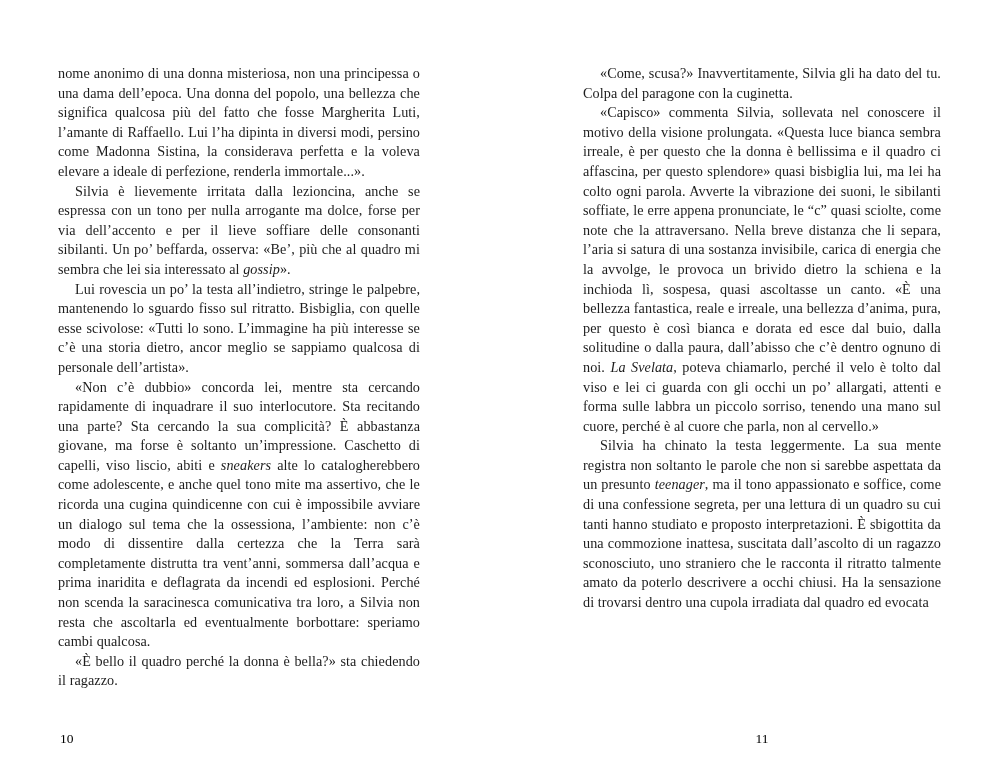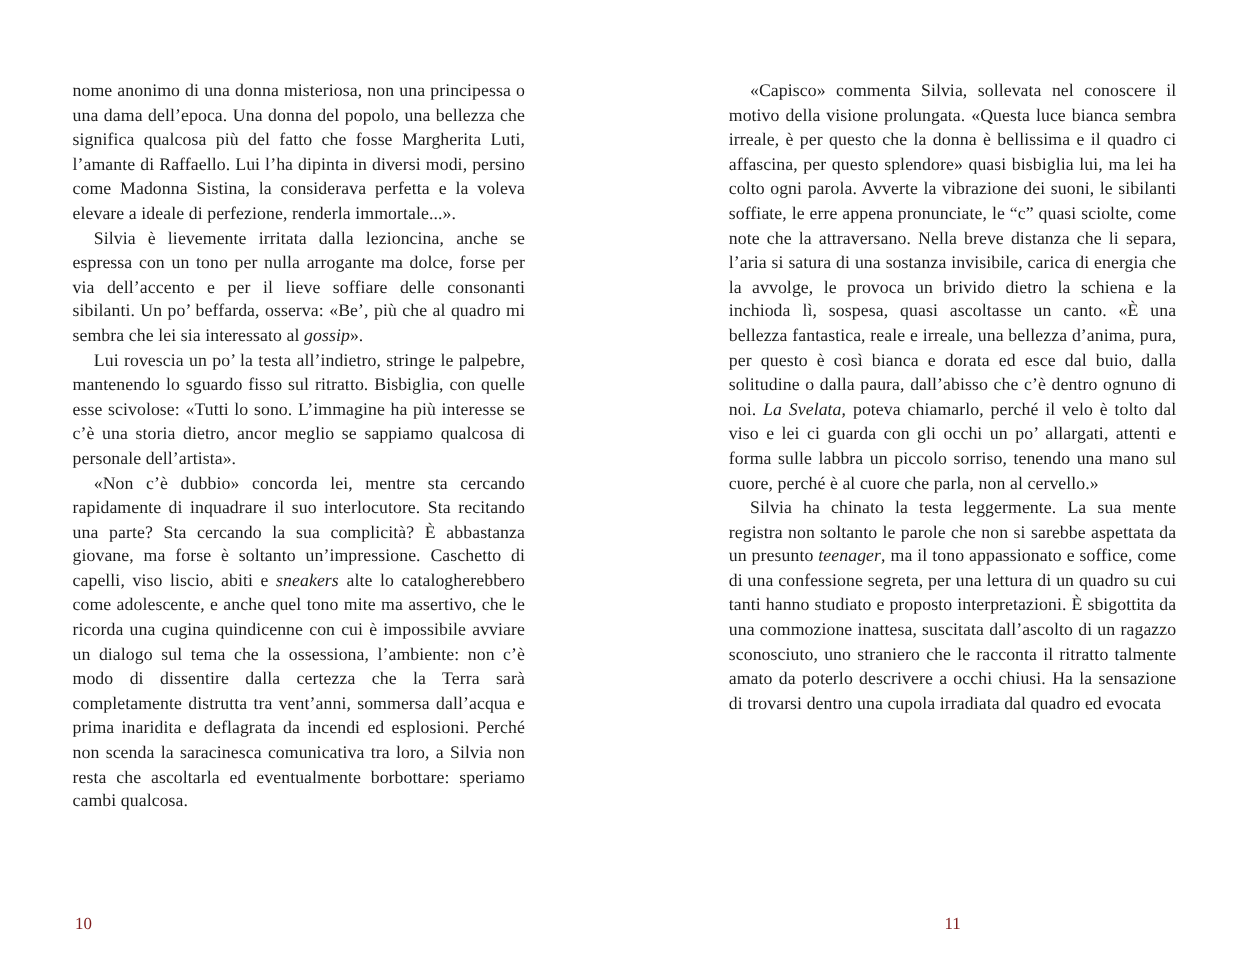--- a/index.html
+++ b/index.html
@@ -36,41 +36,43 @@
     hyphens: auto;
     -webkit-hyphens: auto;
   }
   .page-text p.indent { text-indent: 17px; }
   .italic { font-style: italic; margin-top: 21px; }
 
   .pagenum {
     position: absolute;
     top: 731px;
     font-size: 13.5px;
-    color: #7f1d1d;
+    color: #000000;
   }
   .pagenum--left  { left: 60px; }
   .pagenum--right { left: 583px; width: 358px; text-align: center; }
 </style>
 </head>
 <body>
 
 <div class="spread">
 
   <div class="page page--left">
     <div class="page-text">
         <p><span>nome anonimo di una donna misteriosa, non una principessa o una dama dell’epoca. Una donna del popolo, una bellezza che significa qualcosa più del fatto che fosse Margherita Luti, l’amante di Raffaello. Lui l’ha dipinta in diversi modi, persino come Madonna Sistina, la considerava perfetta e la voleva elevare a ideale di perfezione, renderla immortale...».</span></p>
         <p class="indent"><span>Silvia è lievemente irritata dalla lezioncina, anche se espressa con un tono per nulla arrogante ma dolce, forse per via dell’accento e per il lieve soffiare delle consonanti sibilanti. Un po’ beffarda, osserva: «Be’, più che al quadro mi sembra che lei sia interessato al </span><span class="italic">gossip</span><span>».</span></p>
         <p class="indent"><span>Lui rovescia un po’ la testa all’indietro, stringe le palpebre, mantenendo lo sguardo fisso sul ritratto. Bisbiglia, con quelle esse scivolose: «Tutti lo sono. L’immagine ha più interesse se c’è una storia dietro, ancor meglio se sappiamo qualcosa di personale dell’artista».</span></p>
         <p class="indent"><span>«Non c’è dubbio» concorda lei, mentre sta cercando rapidamente di inquadrare il suo interlocutore. Sta recitando una parte? Sta cercando la sua complicità? È abbastanza giovane, ma forse è soltanto un’impressione. Caschetto di capelli, viso liscio, abiti e </span><span class="italic">sneakers</span><span> alte lo catalogherebbero come adolescente, e anche quel tono mite ma assertivo, che le ricorda una cugina quindicenne con cui è impossibile avviare un dialogo sul tema che la ossessiona, l’ambiente: non c’è modo di dissentire dalla certezza che la Terra sarà completamente distrutta tra vent’anni, sommersa dall’acqua e prima inaridita e deflagrata da incendi ed esplosioni. Perché non scenda la saracinesca comunicativa tra loro, a Silvia non resta che ascoltarla ed eventualmente borbottare: speriamo cambi qualcosa.</span></p>
+        <p class="indent"><span>«È bello il quadro perché la donna è bella?» sta chiedendo il ragazzo.</span></p>
       </div>
   </div>
 
   <div class="page page--right">
     <div class="page-text">
+        <p class="indent"><span>«Come, scusa?» Inavvertitamente, Silvia gli ha dato del tu. Colpa del paragone con la cuginetta.</span></p>
         <p class="indent"><span>«Capisco» commenta Silvia, sollevata nel conoscere il motivo della visione prolungata. «Questa luce bianca sembra irreale, è per questo che la donna è bellissima e il quadro ci affascina, per questo splendore» quasi bisbiglia lui, ma lei ha colto ogni parola. Avverte la vibrazione dei suoni, le sibilanti soffiate, le erre appena pronunciate, le “c” quasi sciolte, come note che la attraversano. Nella breve distanza che li separa, l’aria si satura di una sostanza invisibile, carica di energia che la avvolge, le provoca un brivido dietro la schiena e la inchioda lì, sospesa, quasi ascoltasse un canto. «È una bellezza fantastica, reale e irreale, una bellezza d’anima, pura, per questo è così bianca e dorata ed esce dal buio, dalla solitudine o dalla paura, dall’abisso che c’è dentro ognuno di noi. </span><span class="italic">La Svelata</span><span>, poteva chiamarlo, perché il velo è tolto dal viso e lei ci guarda con gli occhi un po’ allargati, attenti e forma sulle labbra un piccolo sorriso, tenendo una mano sul cuore, perché è al cuore che parla, non al cervello.»</span></p>
         <p class="indent"><span>Silvia ha chinato la testa leggermente. La sua mente registra non soltanto le parole che non si sarebbe aspettata da un presunto </span><span class="italic">teenager</span><span>, ma il tono appassionato e soffice, come di una confessione segreta, per una lettura di un quadro su cui tanti hanno studiato e proposto interpretazioni. È sbigottita da una commozione inattesa, suscitata dall’ascolto di un ragazzo sconosciuto, uno straniero che le racconta il ritratto talmente amato da poterlo descrivere a occhi chiusi. Ha la sensazione di trovarsi dentro una cupola irradiata dal quadro ed evocata</span></p>
       </div>
   </div>
 
   <div class="pagenum pagenum--left">10</div>
 
   <div class="pagenum pagenum--right">11</div>
 
 </div>

